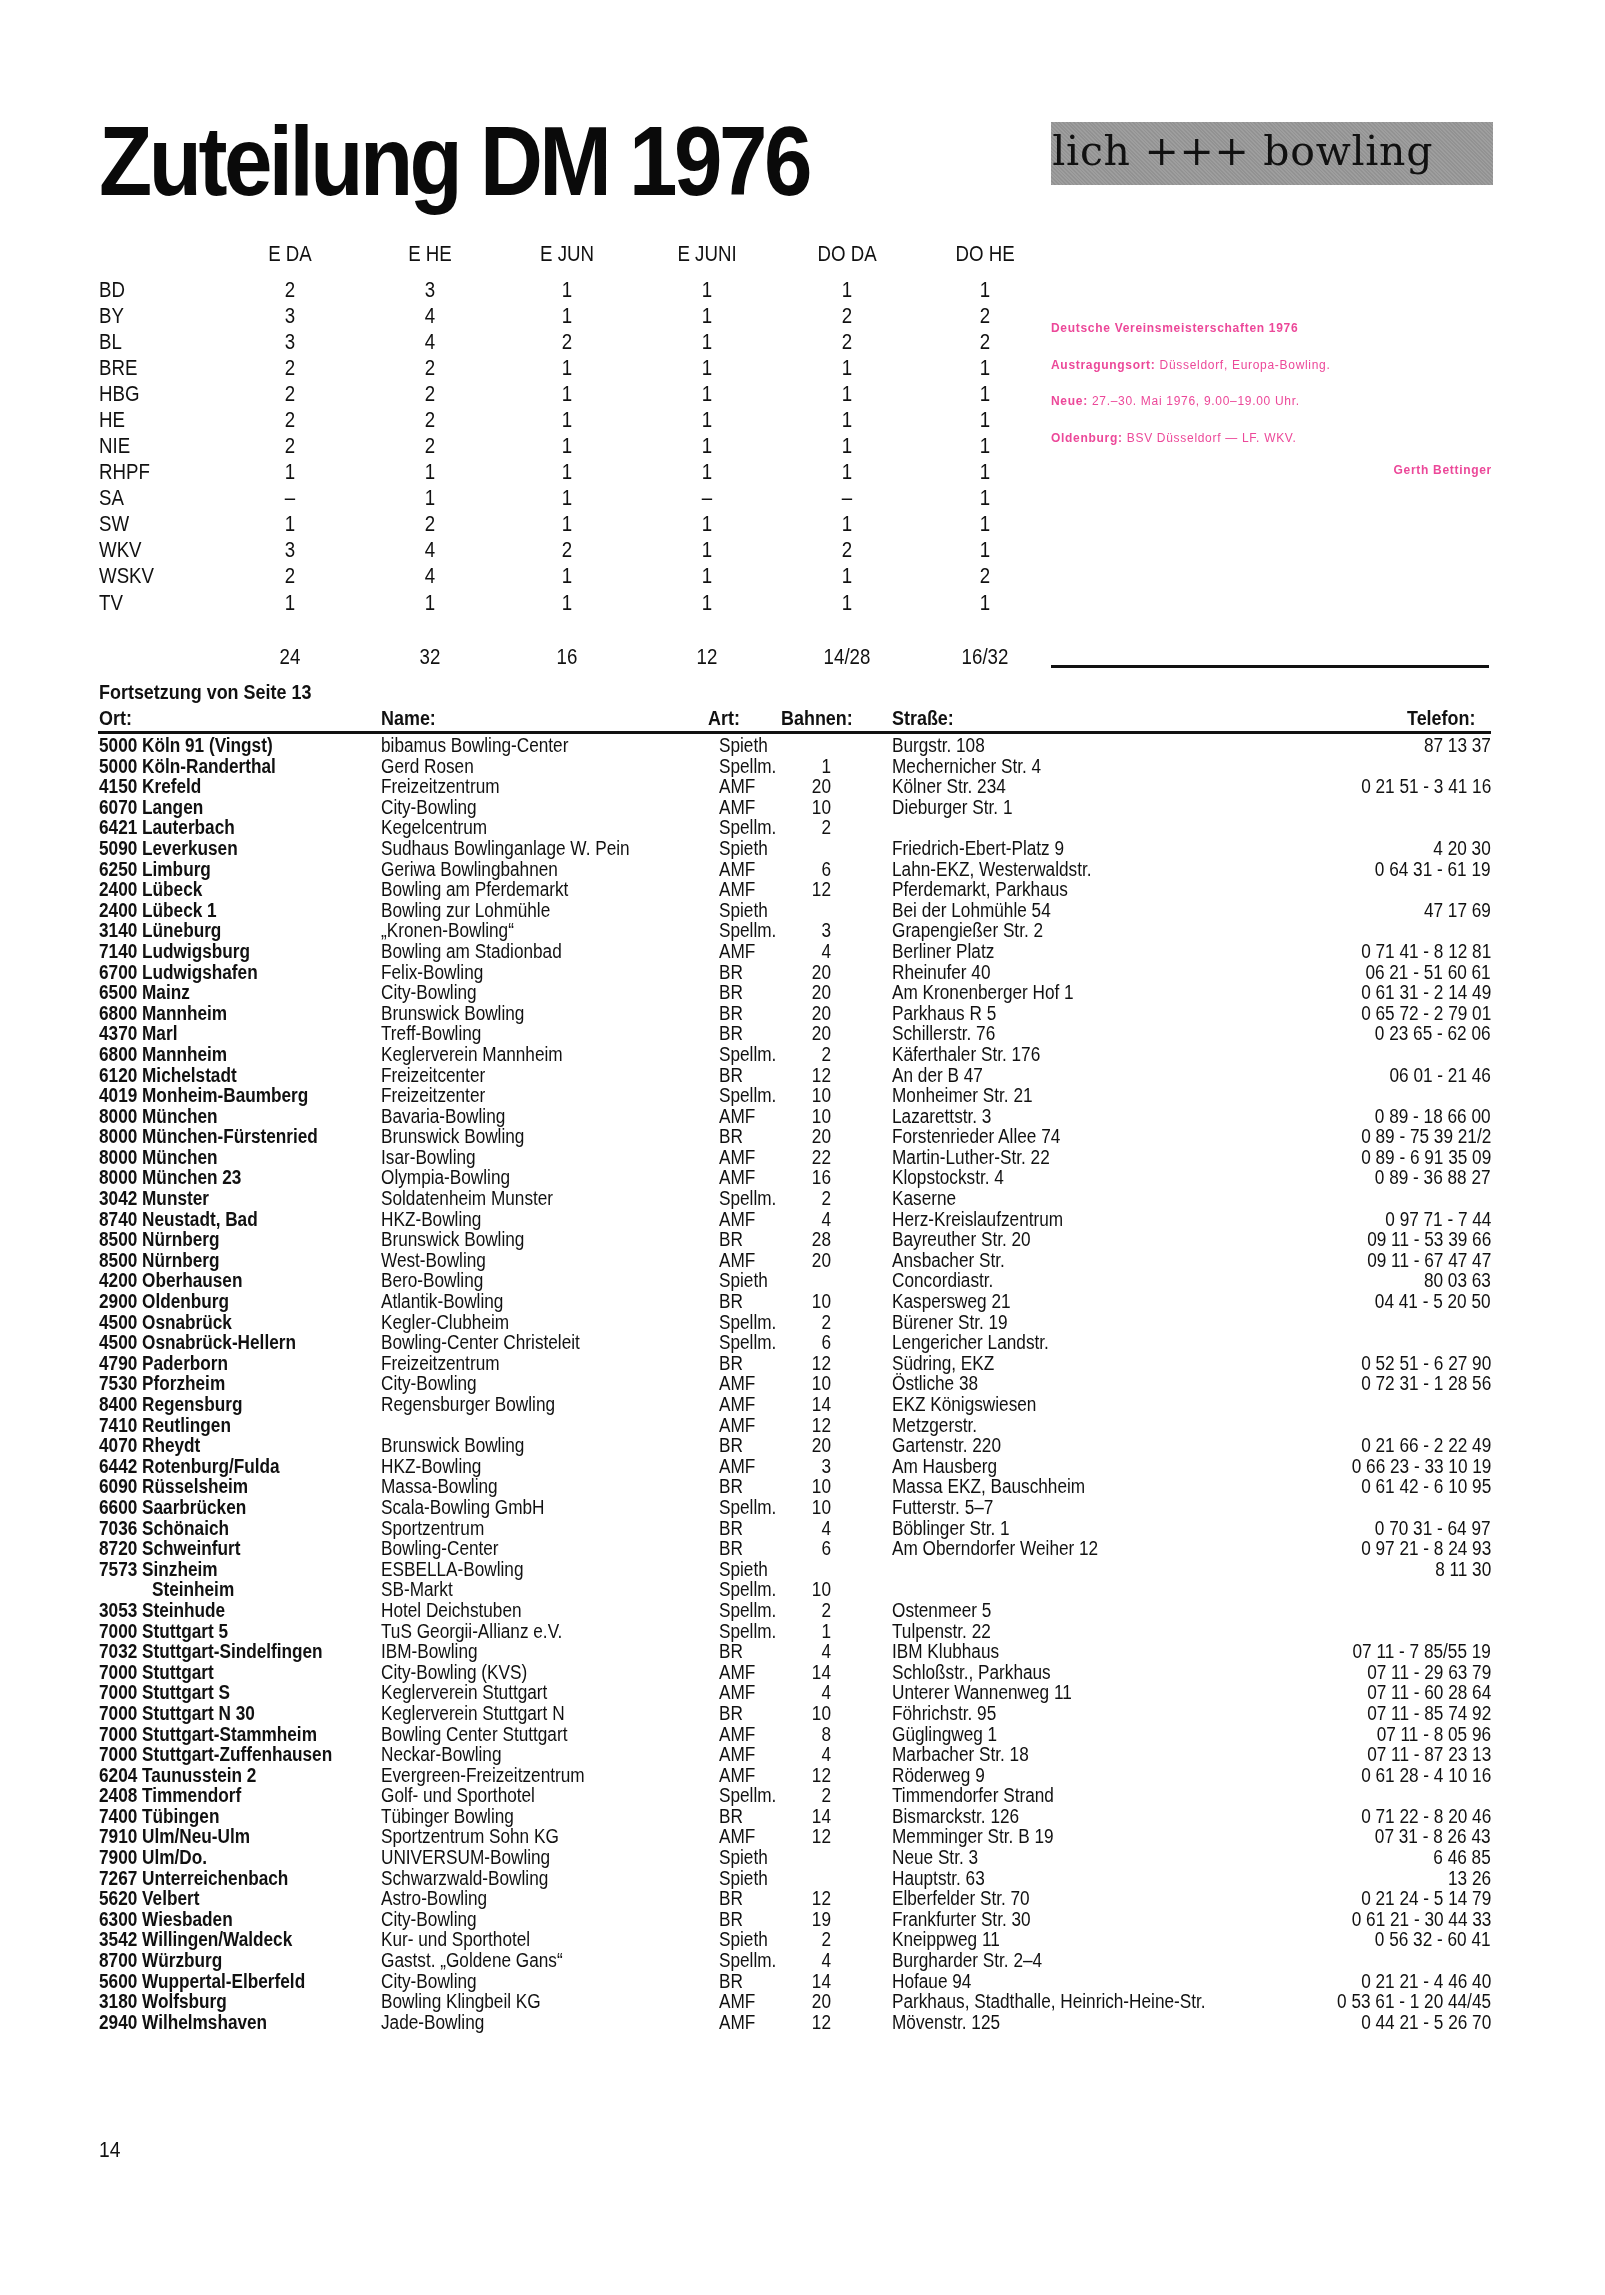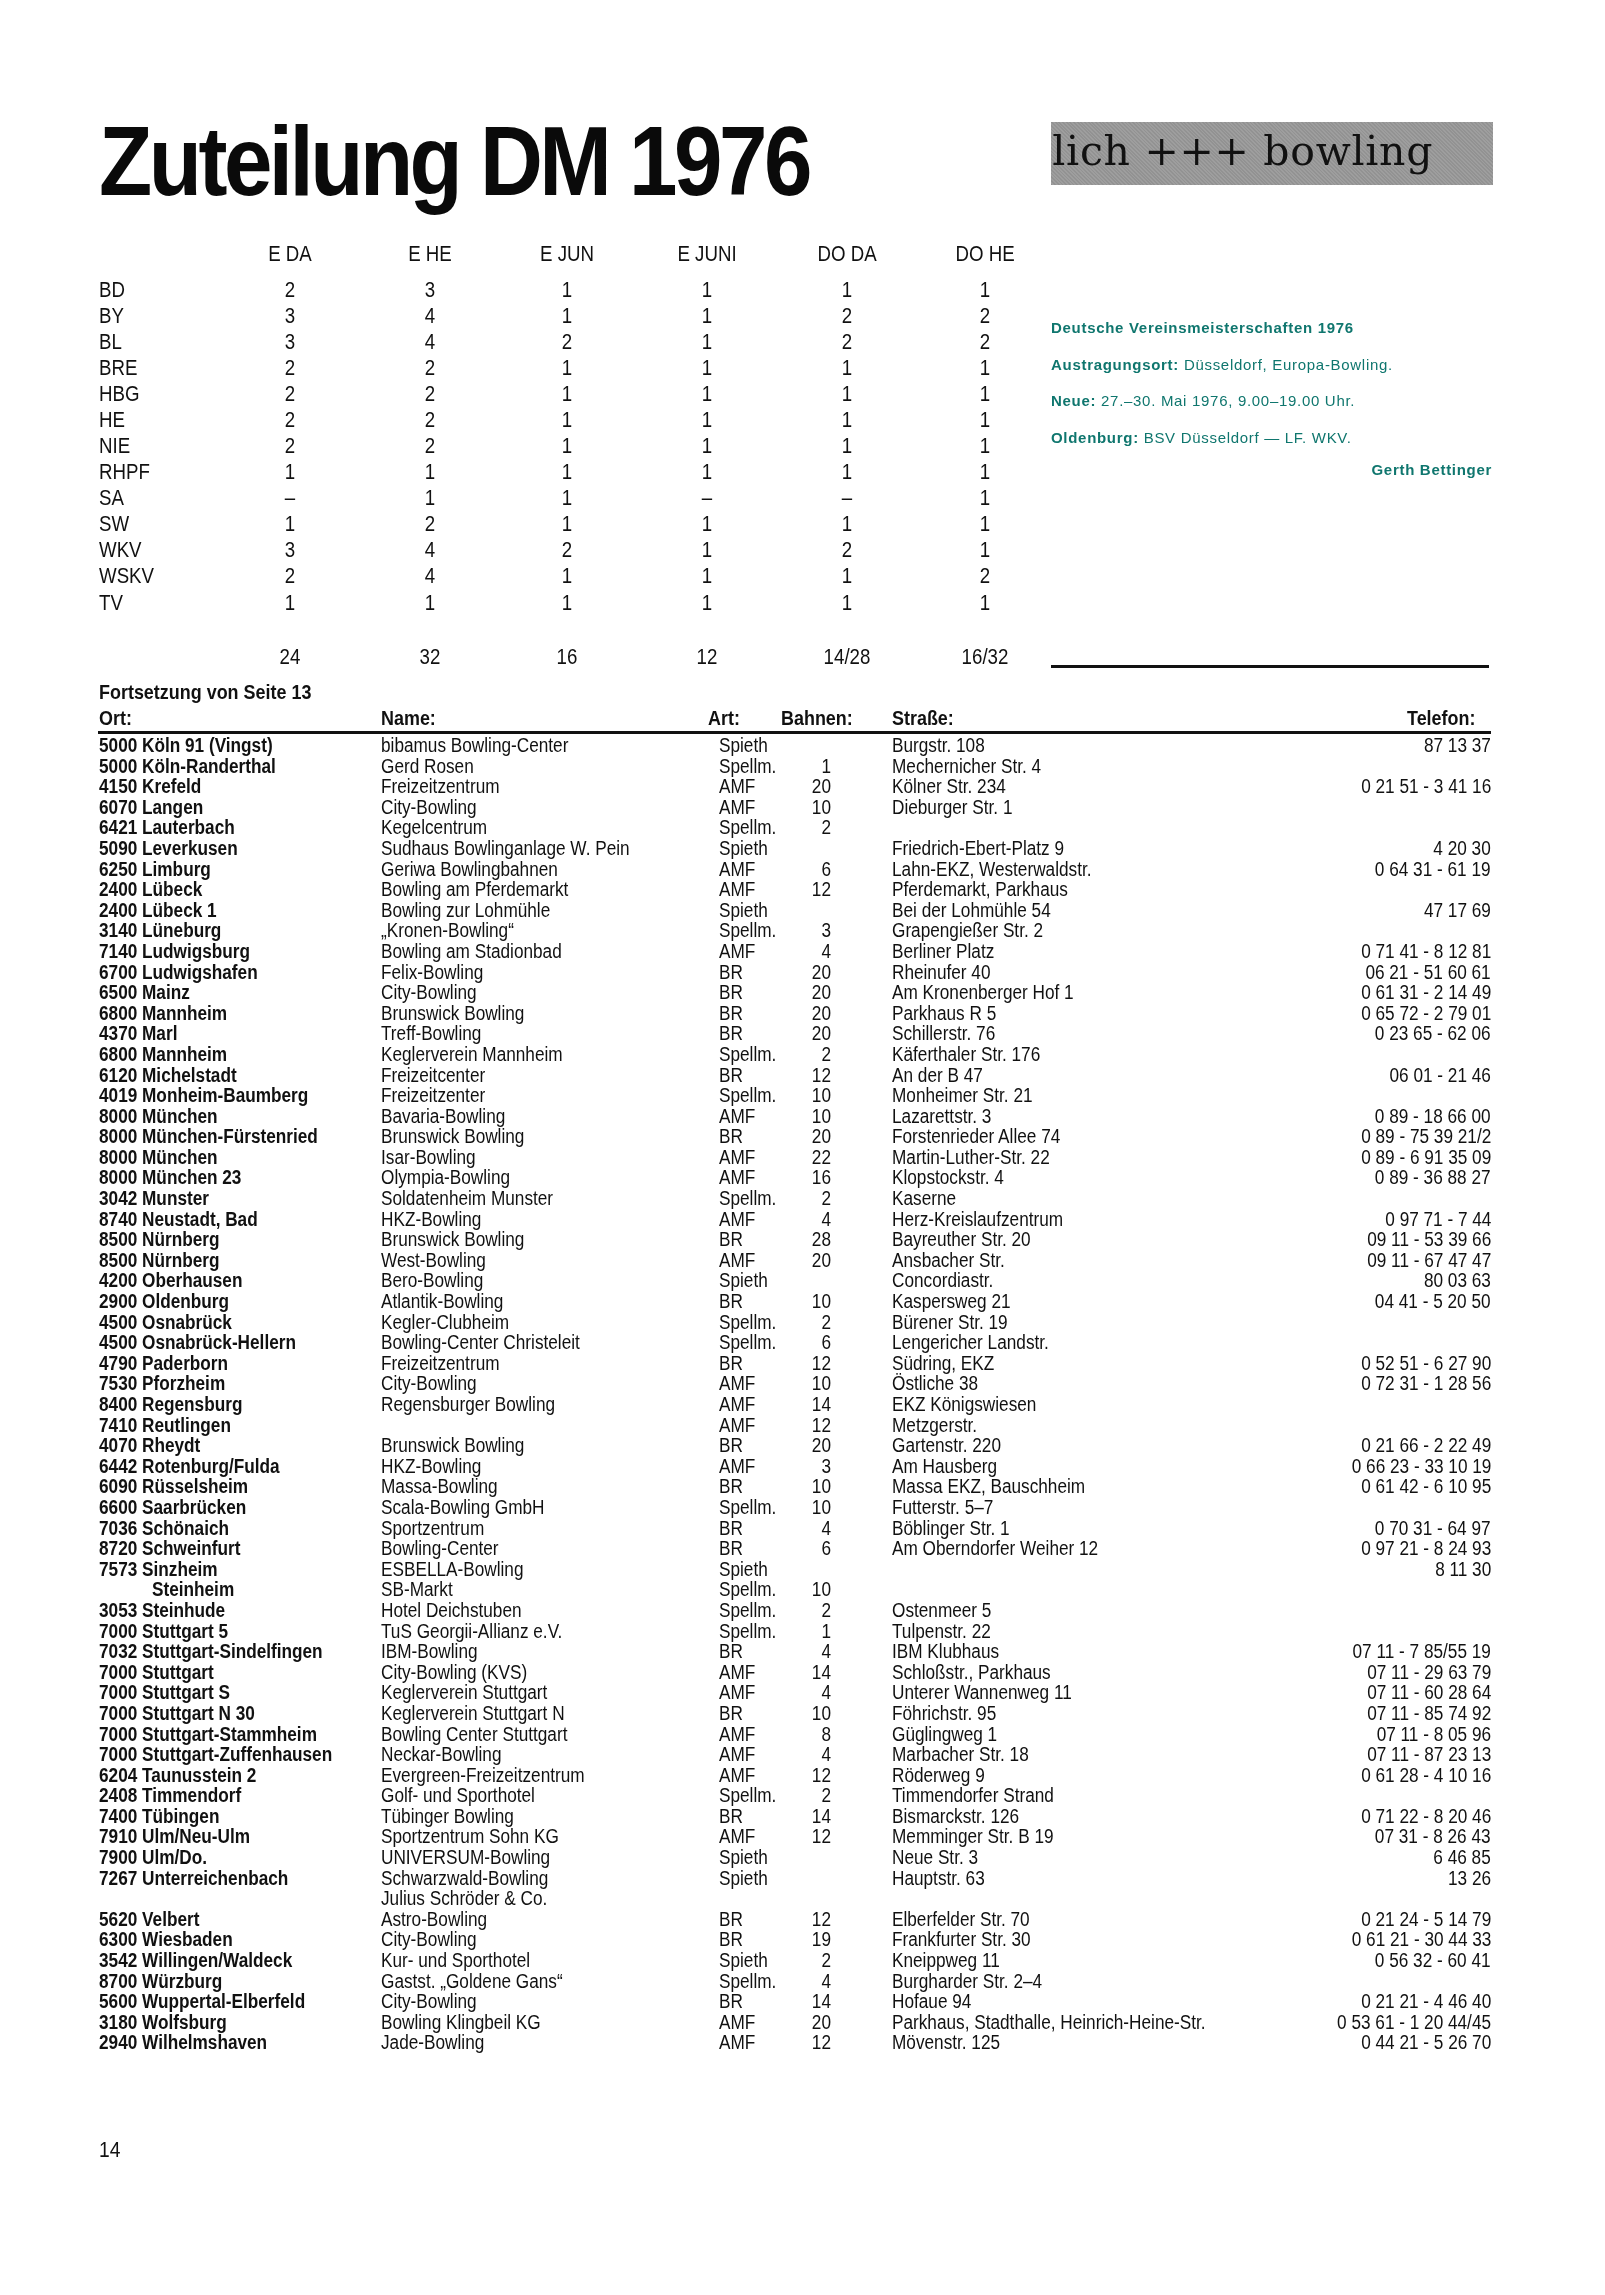--- a/index.html
+++ b/index.html
@@ -59,21 +59,21 @@
   .alloc-cell {
     position: absolute;
     width: 106px; text-align: center;
     font-size: 22px; color: #111;
     transform: scaleX(0.85); transform-origin: center top;
   }
 
   
   #info {
     left: 1051px; top: 315px; width: 441px;
-    font-size: 15px; line-height: 26px; color: #0f766e;
+    font-size: 12px; line-height: 26px; color: #ec4899;
     letter-spacing: 0.7px;
   }
   #info p { margin: 0 0 10.6px 0; text-align: justify; }
   #info b { font-weight: bold; }
   #info .author { text-align: right; font-weight: bold; margin-top: -4px; }
 
   #info-rule {
     left: 1051px; top: 665px; width: 438px; height: 3.3px; background: #111;
   }
 
@@ -699,28 +699,20 @@
     </div>
     <div class="row">
       <span class="c-ort">7267 Unterreichenbach</span>
       <span class="c-name">Schwarzwald-Bowling</span>
       <span class="c-art">Spieth</span>
       <span class="c-bahn"></span>
       <span class="c-str">Hauptstr. 63</span>
       <span class="c-tel">13 26</span>
     </div>
     <div class="row">
-      <span class="c-ort"></span>
-      <span class="c-name">Julius Schröder &amp; Co.</span>
-      <span class="c-art"></span>
-      <span class="c-bahn"></span>
-      <span class="c-str"></span>
-      <span class="c-tel"></span>
-    </div>
-    <div class="row">
       <span class="c-ort">5620 Velbert</span>
       <span class="c-name">Astro-Bowling</span>
       <span class="c-art">BR</span>
       <span class="c-bahn">12</span>
       <span class="c-str">Elberfelder Str. 70</span>
       <span class="c-tel">0 21 24 - 5 14 79</span>
     </div>
     <div class="row">
       <span class="c-ort">6300 Wiesbaden</span>
       <span class="c-name">City-Bowling</span>

